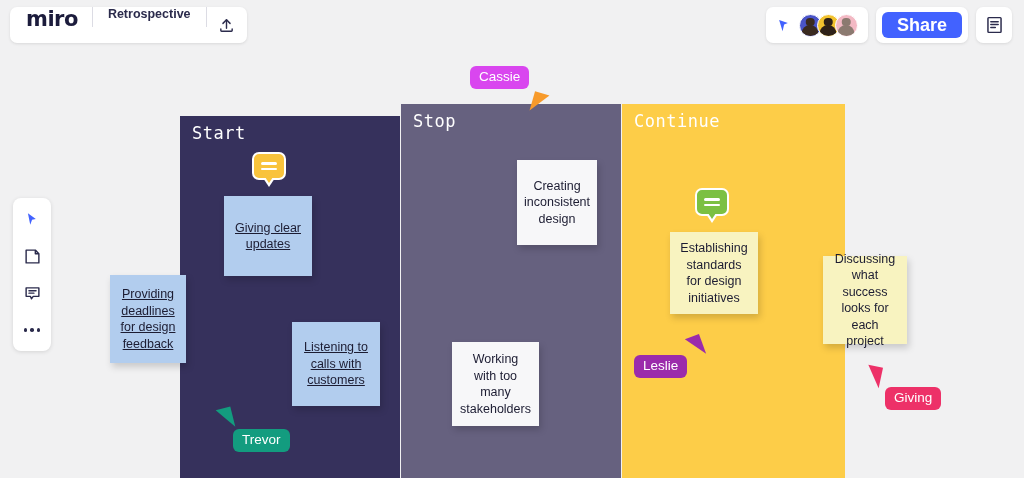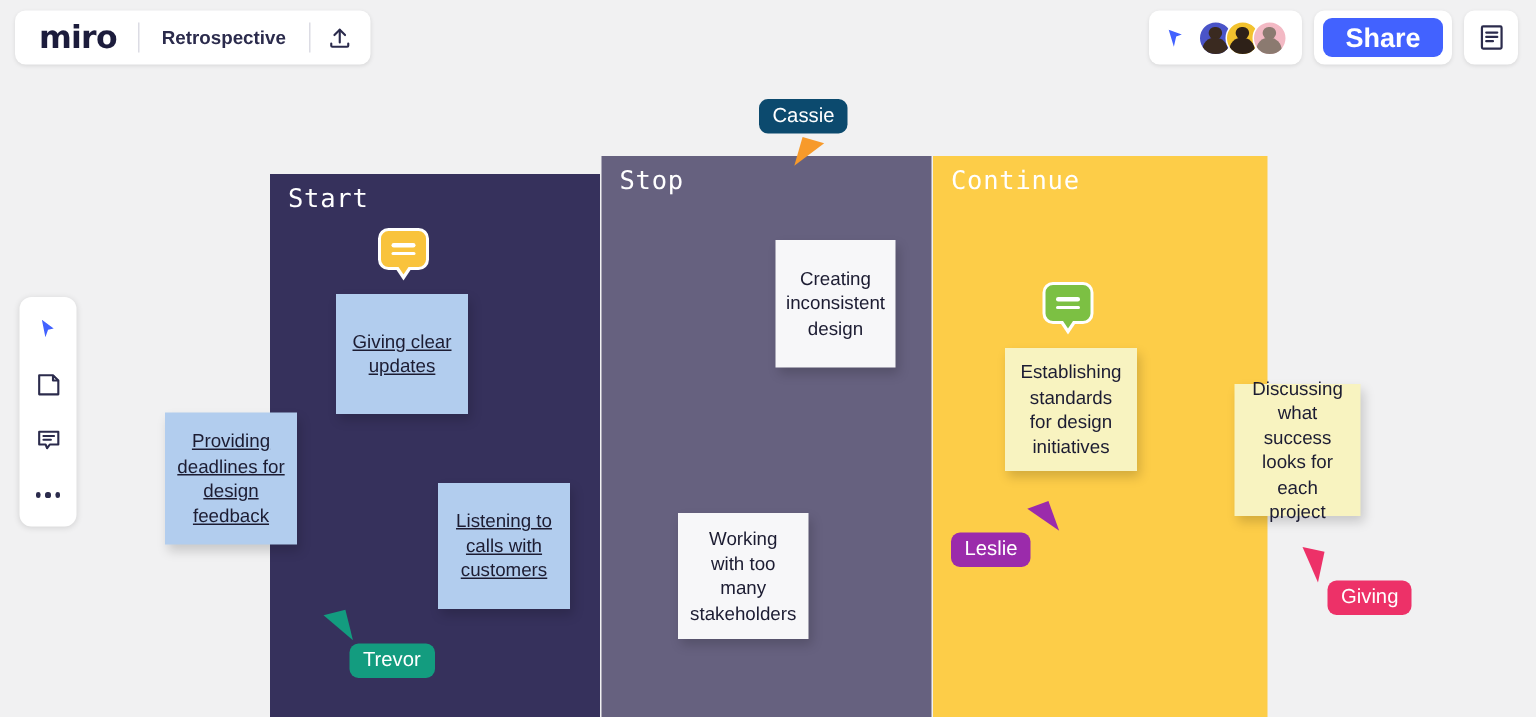--- a/index.html
+++ b/index.html
@@ -53,21 +53,21 @@
     line-height: 1.32;
     color: #1c1c32;
     box-shadow: 2px 4px 7px rgba(0,0,0,0.17);
   }
   .sticky span { display: block; }
   .sticky-blue   { background: #b2cdee; text-decoration: underline; }
   .sticky-white  { background: #f7f7f9; }
   .sticky-yellow { background: #f8f3c0; }
 
   .n-giving      { left: 224px; top: 196px; width: 88px;  height: 80px; }
-  .n-providing   { left: 110px; top: 275px; width: 88px;  height: 88px; }
+  .n-providing   { left: 110px; top: 275px; width: 76px;  height: 88px; }
   .n-listening   { left: 292px; top: 322px; width: 88px;  height: 84px; }
   .n-creating    { left: 517px; top: 160px; width: 80px;  height: 85px; }
   .n-working     { left: 452px; top: 342px; width: 87px;  height: 84px; }
   .n-establish   { left: 670px; top: 232px; width: 88px;  height: 82px; }
   .n-discussing  { left: 823px; top: 256px; width: 84px;  height: 88px; }
 
   
   .comment-badge {
     position: absolute;
     width: 34px; height: 28px;
@@ -112,21 +112,21 @@
     padding: 3px 9px 4px 9px;
     border-radius: 6px;
     color: #ffffff;
     font-size: 13.5px;
     line-height: 1.15;
     white-space: nowrap;
   }
 
   
   .cur-cassie { left: 470px; top: 66px; }
-  .cur-cassie .cursor-label { background: #0c4a6e; left: 0; top: 0; margin-left: 36px; }
+  .cur-cassie .cursor-label { background: #d946ef; left: 0; top: 0; }
   .cur-cassie .cursor-arrow {
     left: 62px; top: 27px;
     border-left: 15px solid #f79a2b;
     border-bottom: 20px solid transparent;
     transform: rotate(16deg);
   }
 
   
   .cur-trevor { left: 218px; top: 408px; }
   .cur-trevor .cursor-label { background: #139c7f; left: 15px; top: 21px; }
@@ -158,21 +158,21 @@
   }
 
   
   .header-left {
     position: absolute;
     left: 10px; top: 7px;
     height: 36px;
     background: #ffffff;
     border-radius: 7px;
     display: flex;
-    align-items: center;
+    align-items: flex-start;
     box-shadow: 0 1px 3px rgba(0,0,0,0.10);
   }
   .brand {
     font-family: "DejaVu Sans", sans-serif;
     font-size: 21px;
     font-weight: 700;
     letter-spacing: -0.5px;
     color: #1c1c3c;
     padding: 0 14px 0 16px;
   }

